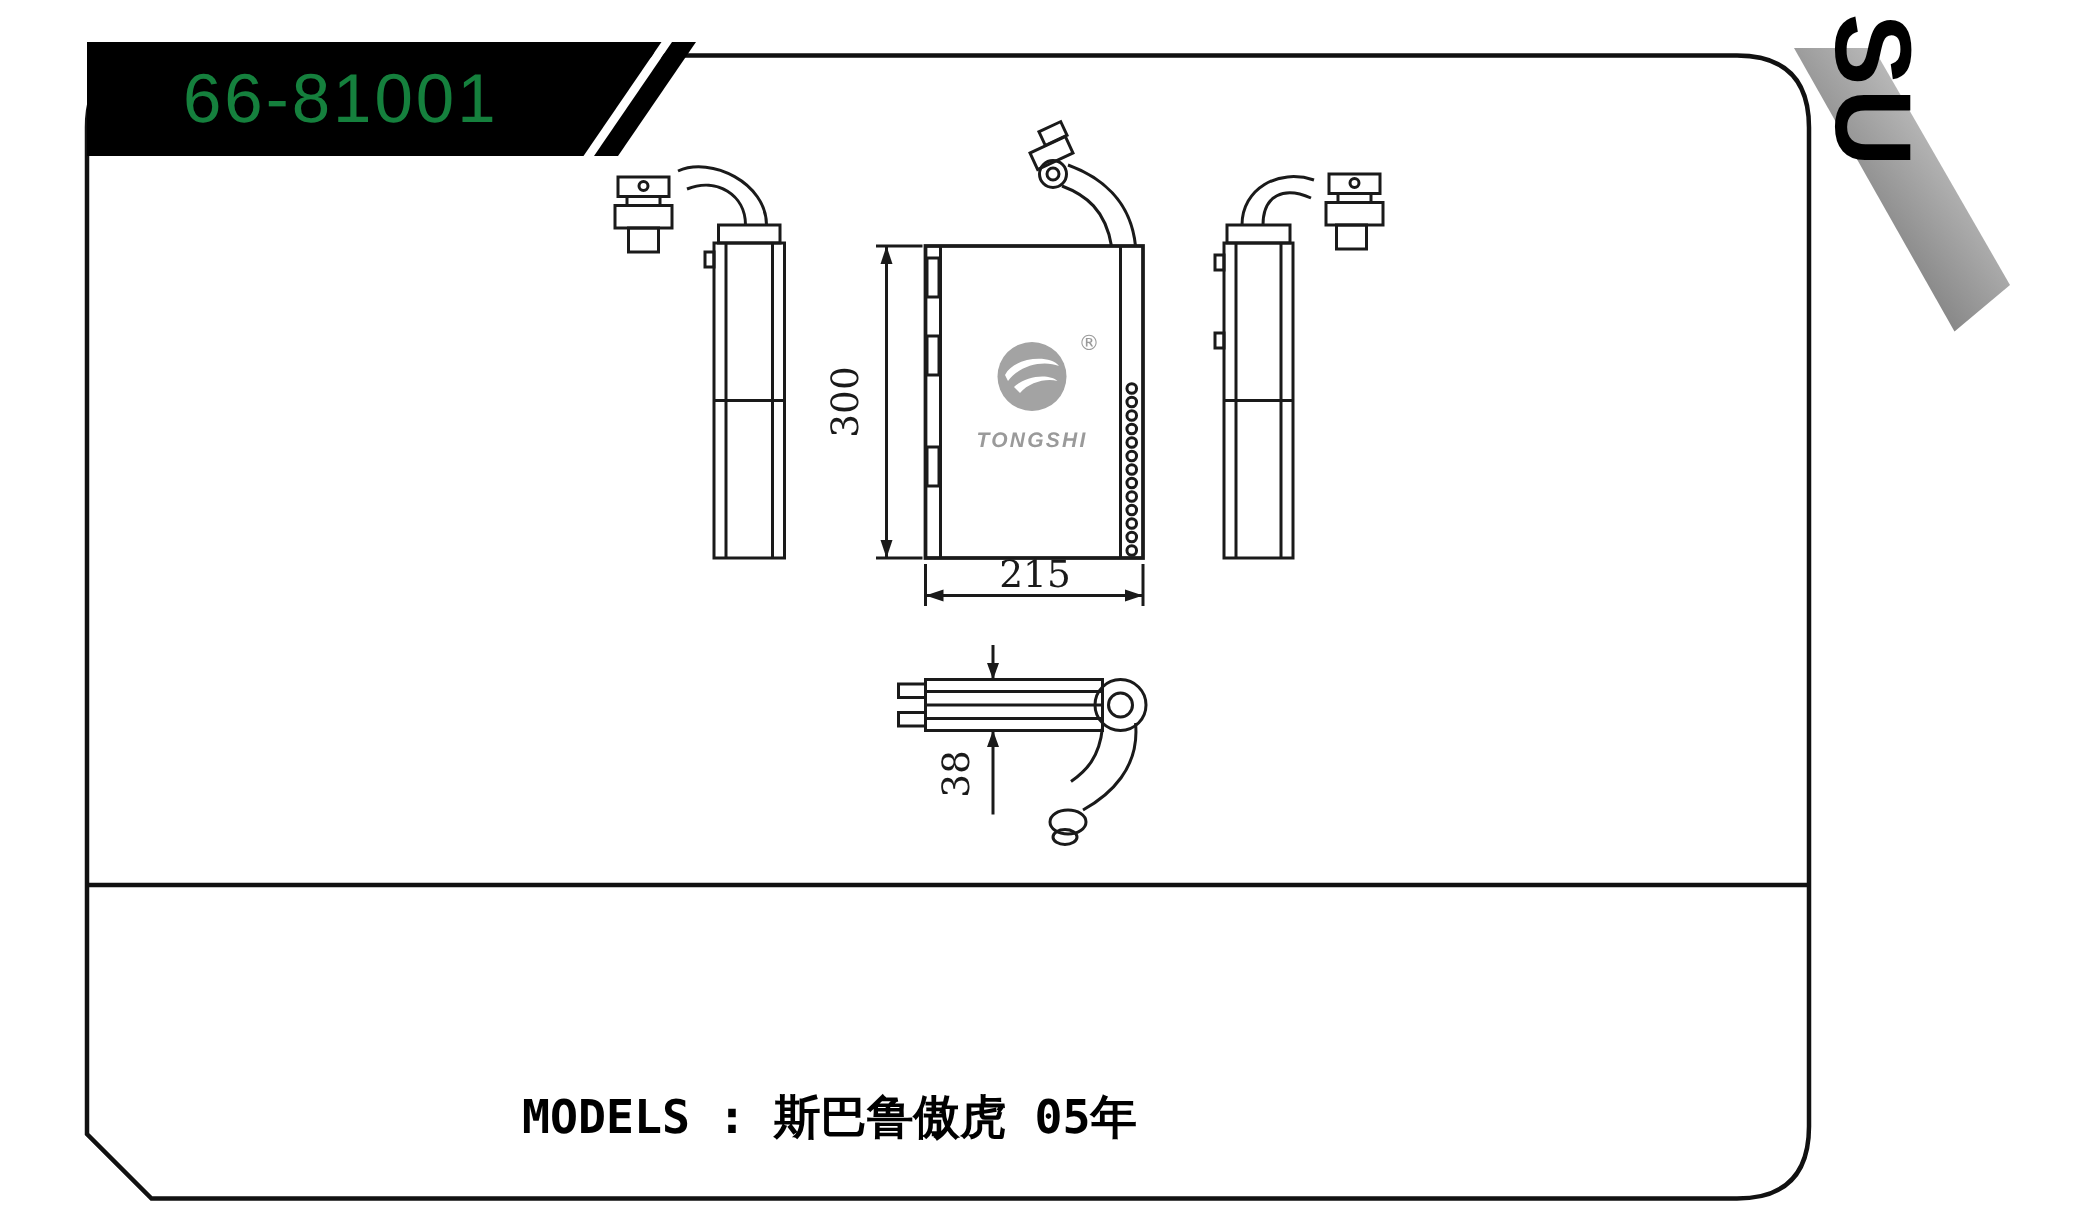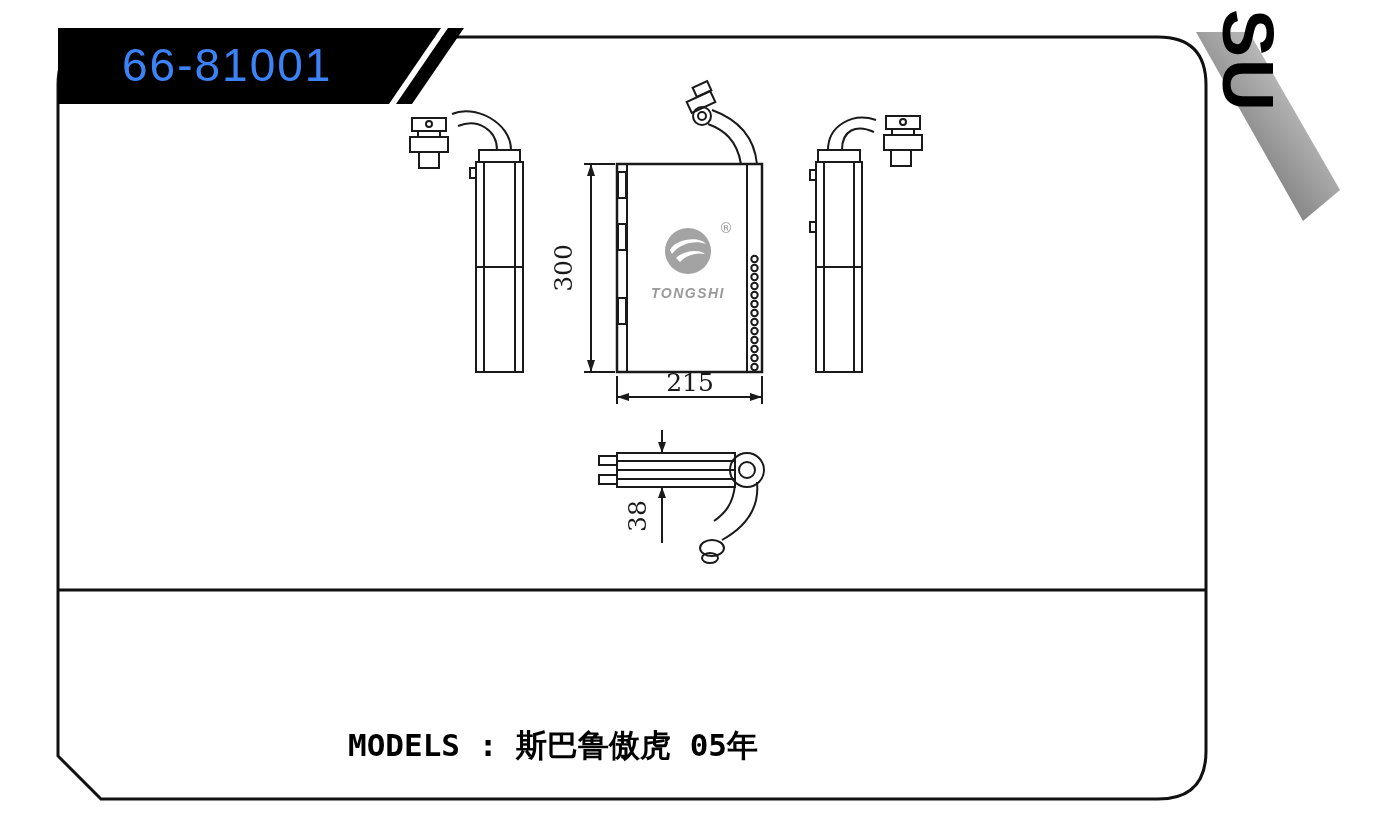--- a/index.html
+++ b/index.html
@@ -7,21 +7,21 @@
     position:relative;
     width:1399px;height:815px;
     background:#fff;
     overflow:hidden;
     font-family:"Liberation Sans", sans-serif;
   }
   .drawing-svg{position:absolute;left:0;top:0;}
   .banner-text{
     position:absolute;left:122px;top:38px;
     font-size:46px;font-weight:400;letter-spacing:2px;
-    color:#3b82f6;
+    color:#15803d;
     font-family:"Liberation Sans", sans-serif;
   }
   .corner-text{
     position:absolute;left:1198px;top:-14px;
     width:100px;height:150px;
     display:flex;align-items:center;justify-content:center;
     pointer-events:none;
   }
   .corner-text span{
     display:block;

